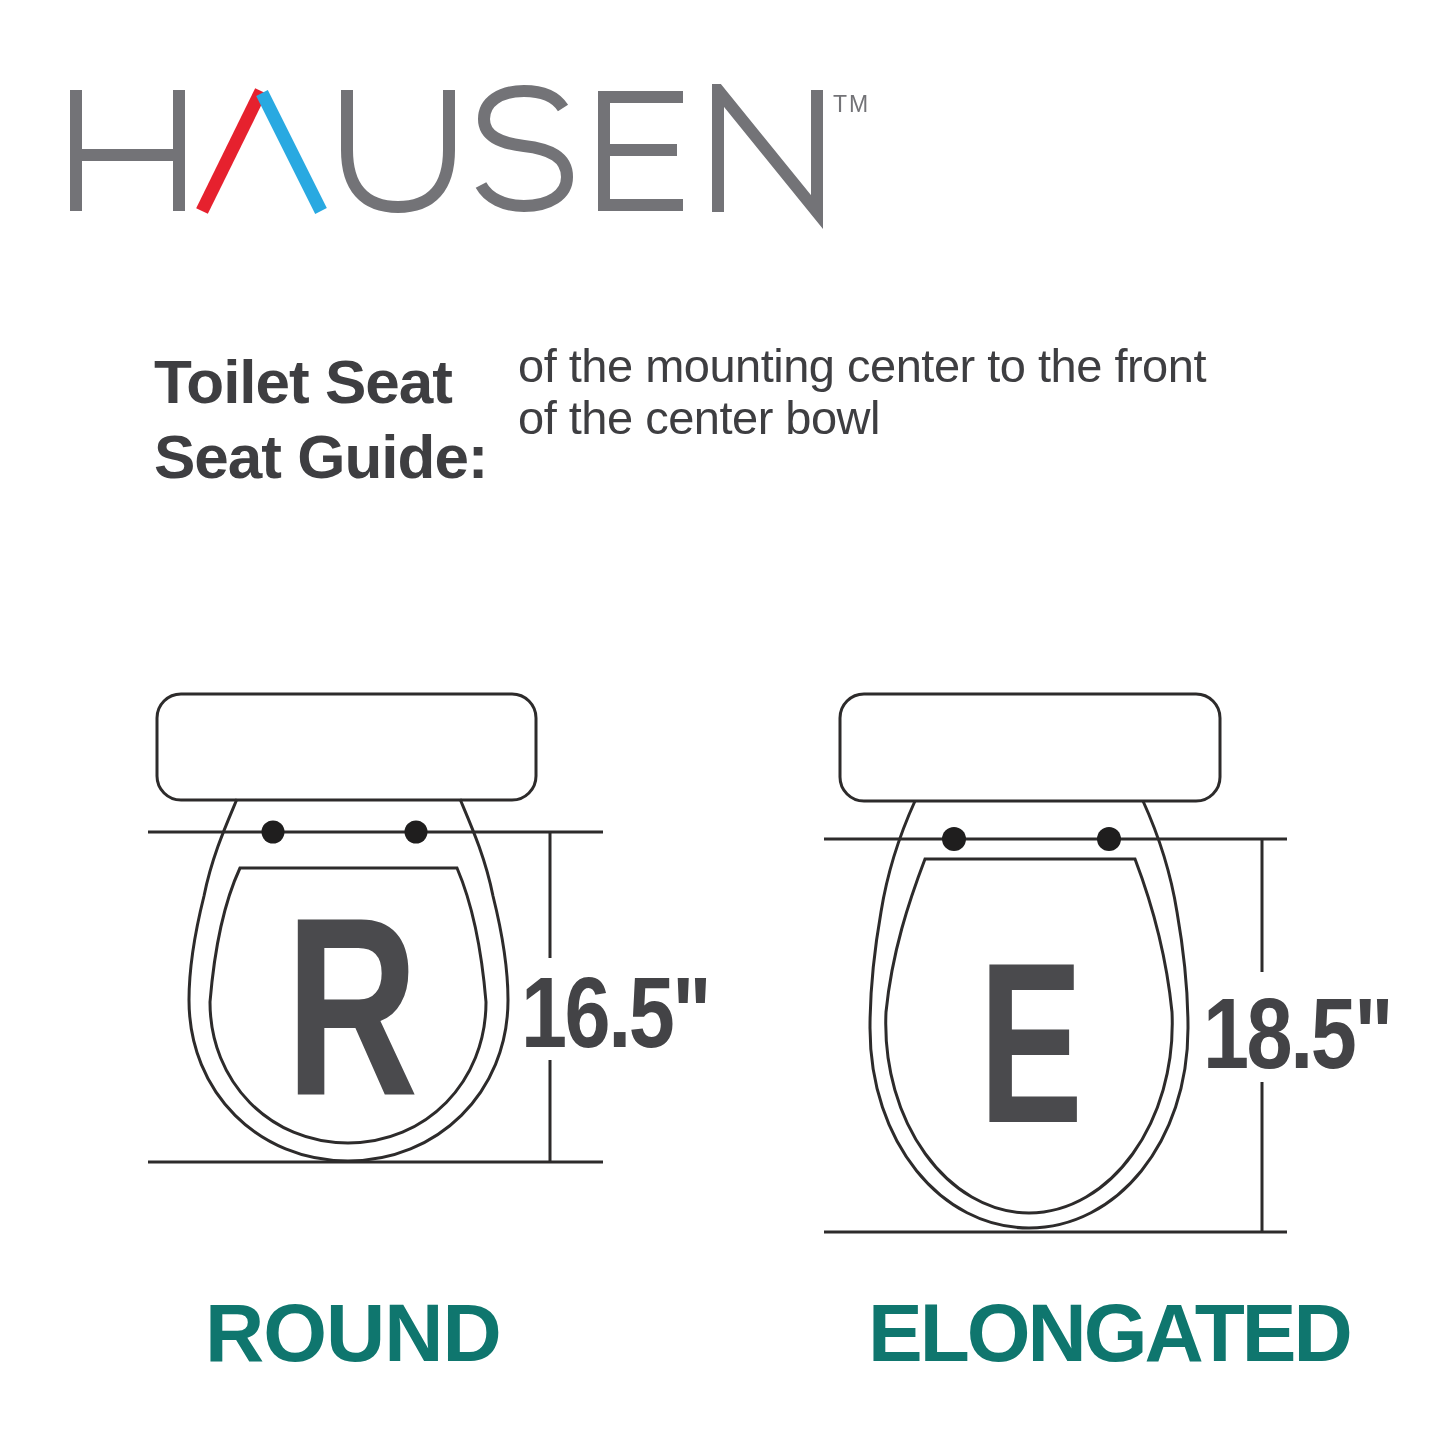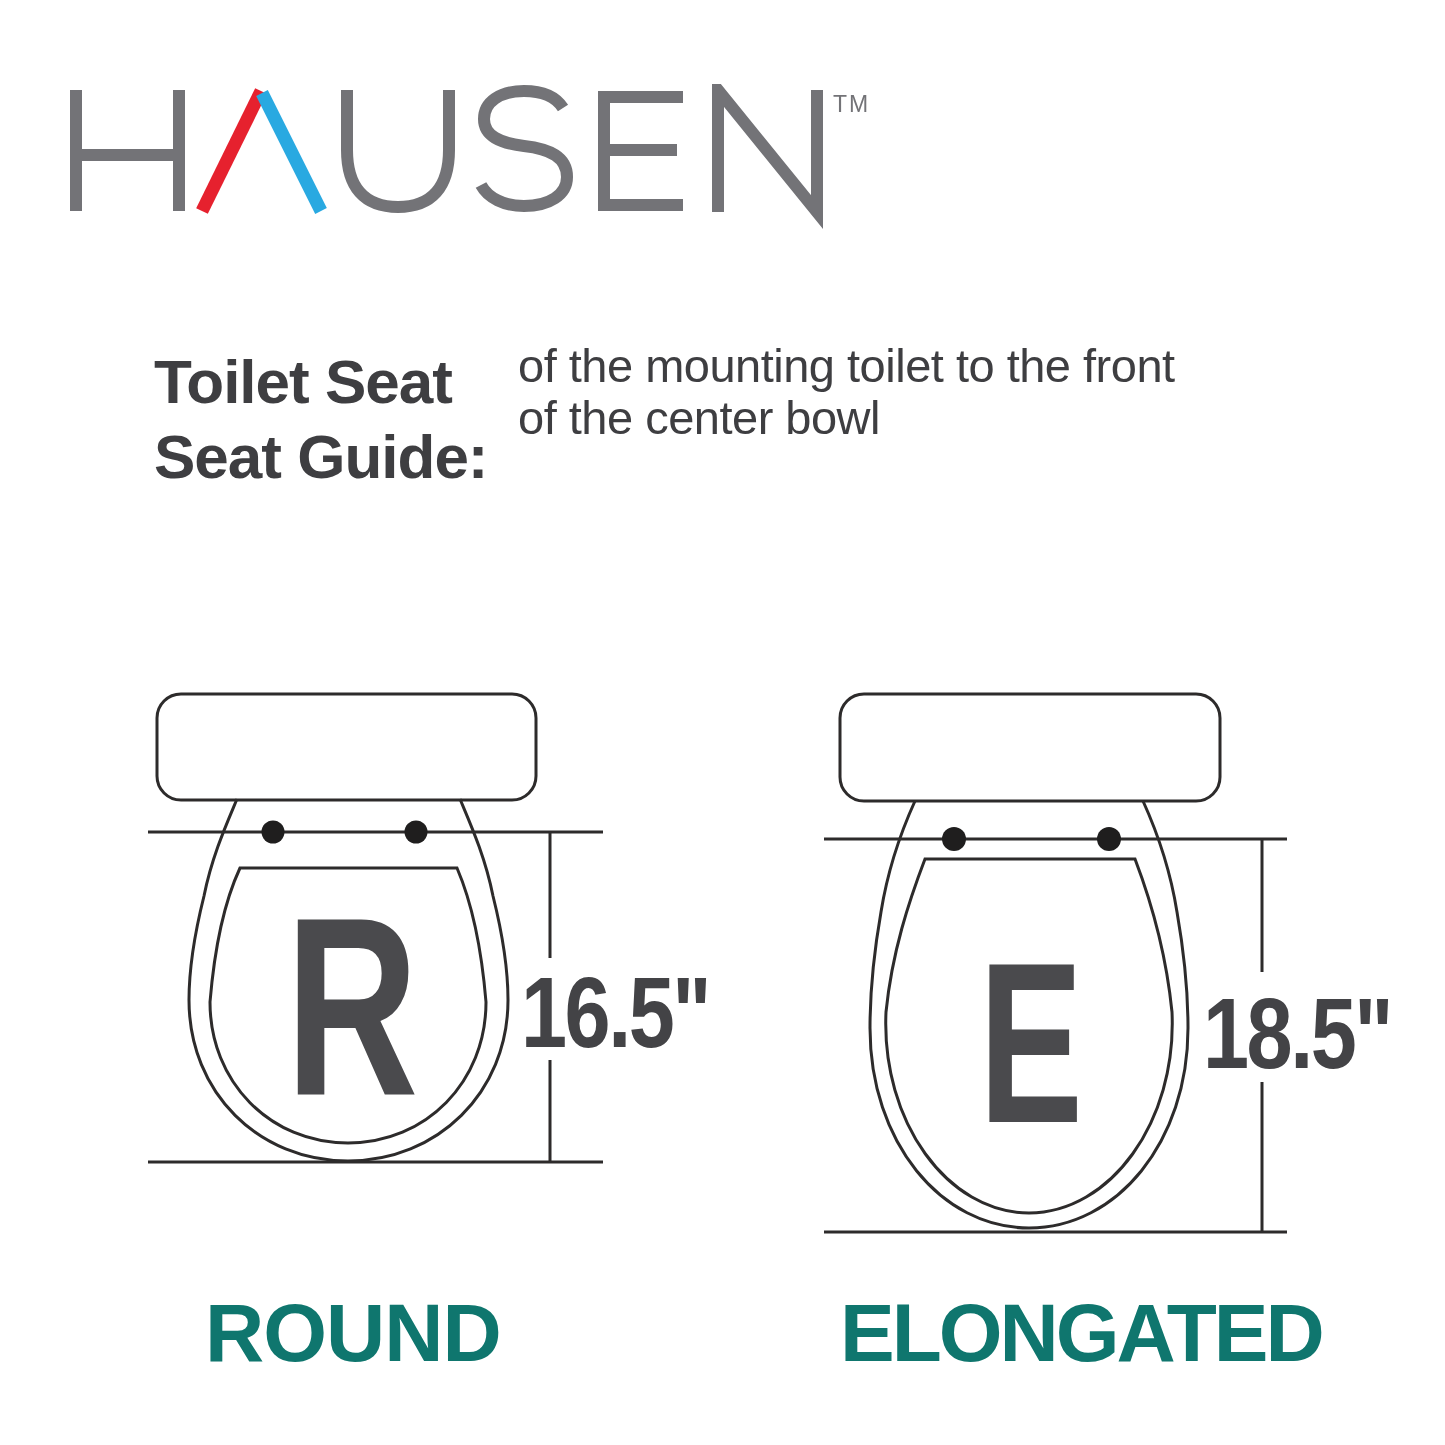--- a/index.html
+++ b/index.html
@@ -32,21 +32,21 @@
   .bolt{fill:#1f1e1e;stroke:none;}
   .big-letter{fill:#4a4a4d;font-weight:700;}
   .dim-text{fill:#434346;font-weight:700;letter-spacing:-3px;}
 
   
   .shape-label{
     font-size:82px;font-weight:700;color:#0f766e;line-height:82px;
     text-align:center;top:1292px;
   }
   #round-label{left:205px;width:293px;letter-spacing:-1px;}
-  #elongated-label{left:840px;width:470px;letter-spacing:-3px;}
+  #elongated-label{left:868px;width:470px;letter-spacing:-3px;}
 </style>
 </head>
 <body>
 
 <svg id="logo-svg" class="abs" viewBox="64 84 810 145" aria-label="HAUSEN logo">
 
   <path class="logo-stroke" d="M76,90 L76,211 M179,90 L179,211 M70,155 L185,155"></path>
 
   <path d="M202,211 L261,91" stroke-width="13" fill="none" stroke="#e6212e"></path>
   <path d="M262,93 L321,211" stroke-width="13" fill="none" stroke="#29a9e1"></path>
@@ -61,21 +61,21 @@
 
   <text class="logo-tm" x="833" y="112">TM</text>
 </svg>
 
 <div id="size-guide-title" class="abs">
   <div>Toilet Seat</div>
   <div>Seat Guide:</div>
 </div>
 
 <div id="size-guide-description" class="abs">
-  <div>of the mounting toilet to the front</div>
+  <div>of the mounting center to the front</div>
   <div>of the center bowl</div>
 </div>
 
 <svg id="round-diagram-svg" class="abs" viewBox="140 685 600 500">
 
   <rect class="draw-fill" x="157" y="694" width="379" height="106" rx="24"></rect>
 
   <path class="draw" d="M237,799 C227,823 212,856 204,896 C196,928 189,962 189,1000 C189,1093 259,1161 348,1161 C437,1161 508,1093 508,1000 C508,962 501,928 493,896 C485,856 470,823 460,799"></path>
 
   <path class="draw" d="M240,868 L457,868 C469,896 481,942 486,1002 C486,1082 426,1143 348,1143 C270,1143 210,1082 210,1002 C215,942 227,896 240,868 Z"></path>

